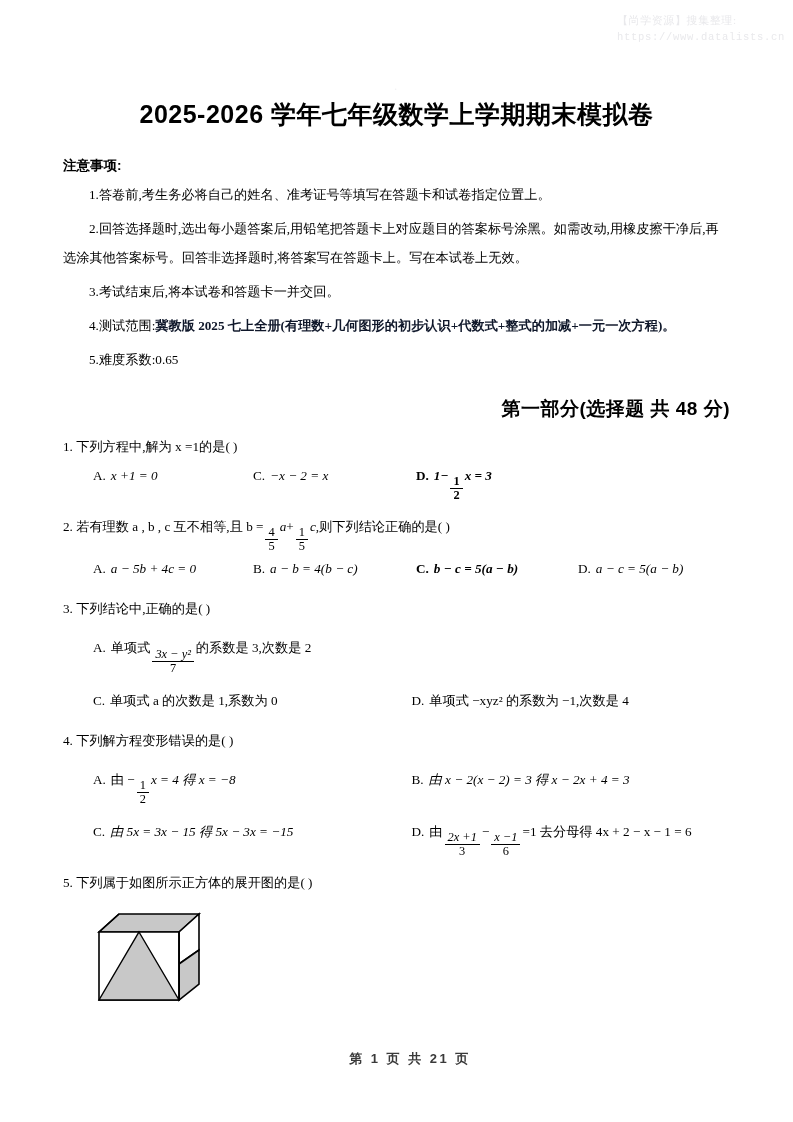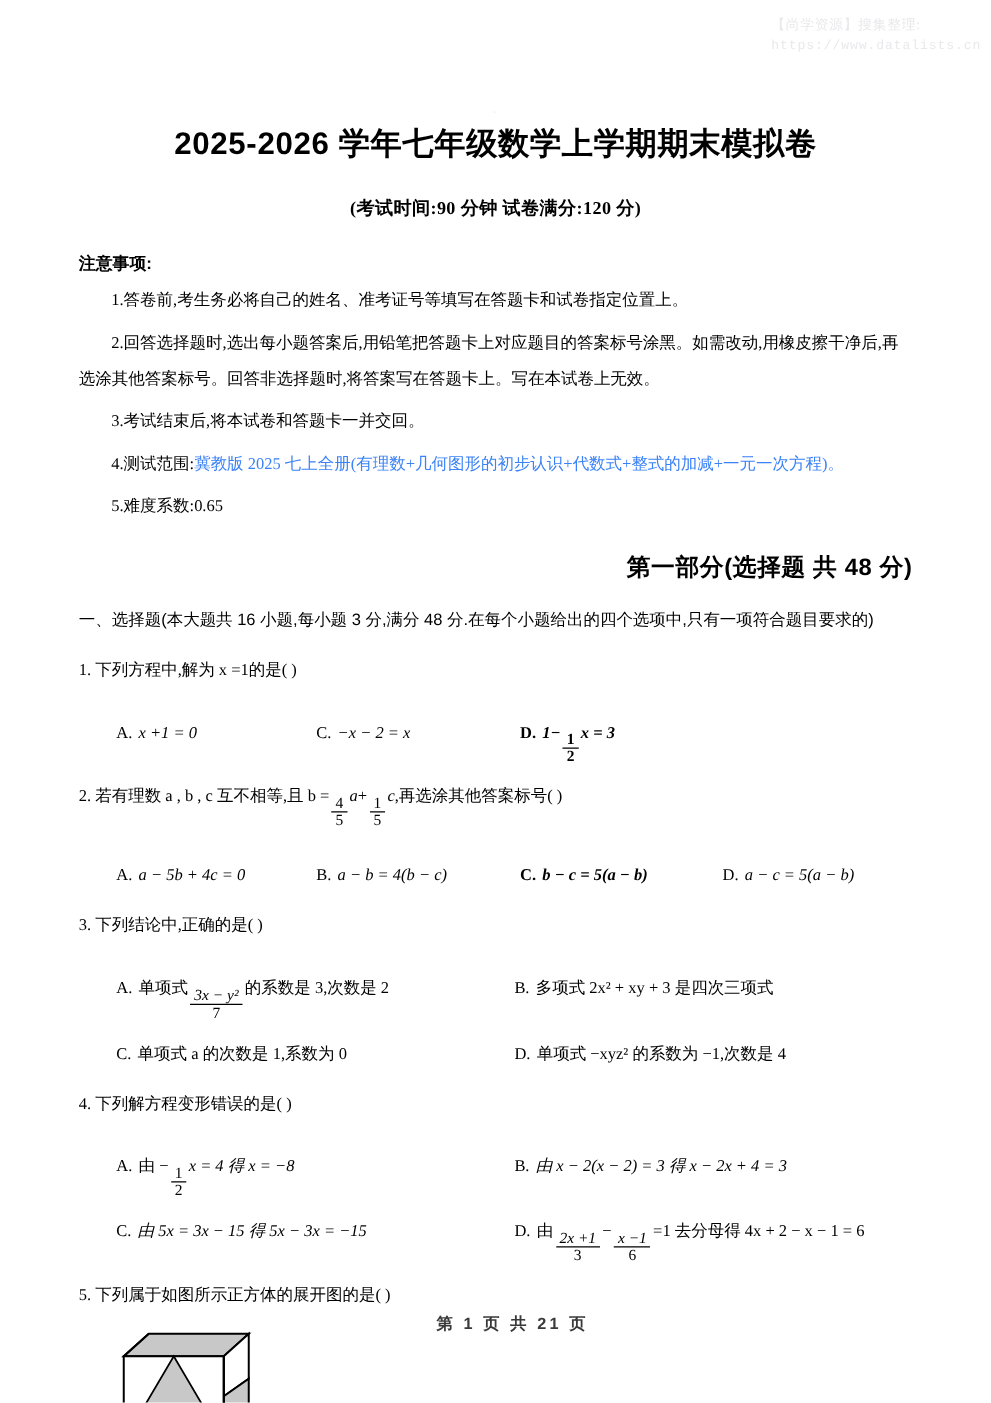--- a/index.html
+++ b/index.html
@@ -53,41 +53,41 @@
     margin-top:26px;
   }
   .notice-list{margin:0;padding:0;list-style:none;}
   .notice-list li{
     font-size:13.2px;
     line-height:29px;
     text-indent:26px;
     margin-top:5px;
   }
   .notice-list li .cont{text-indent:0;}
-  .red{color:#3b82f6;font-weight:normal;margin-top:36px;}
+  .red{color:#0f172a;font-weight:bold;margin-top:36px;}
 
   h2.part{
     font-family:"Liberation Sans","DejaVu Sans",sans-serif;
     font-weight:bold;
     font-size:19px;
     text-align:right;
     margin:22px 0 0 0;
     letter-spacing:.5px;
   }
   .section-lead{
     font-size:13.2px;
     line-height:30px;
     margin-top:14px;
     font-family:"Liberation Sans","DejaVu Sans",sans-serif;
   }
 
   
   .q{margin-top:12px;}
   .q-stem{font-size:13.2px;line-height:26px;}
-  .opts{display:flex;margin-top:22px;padding-left:30px;font-size:13.2px;}
+  .opts{display:flex;margin-top:1px;padding-left:30px;font-size:13.2px;}
   .opts.cols4 > .opt{flex:0 0 auto;}
   .opts.cols4 > .opt:nth-child(1){width:160px;}
   .opts.cols4 > .opt:nth-child(2){width:163px;}
   .opts.cols4 > .opt:nth-child(3){width:162px;font-weight:bold;}
   .opts.grid2{display:block;padding-left:30px;}
   .opts.grid2 .row{display:flex;margin-top:11px;}
   .opts.grid2 .row .opt{width:330px;}
   .opt{line-height:30px;white-space:nowrap;}
   .lbl{margin-right:5px;}
 
@@ -126,33 +126,31 @@
 
   <div class="watermark">
     <div>【尚学资源】搜集整理:</div>
     <div class="wm-url">https://www.datalists.cn</div>
   </div>
   <div class="topdot">.</div>
 
   <div class="content">
 
     <h1 class="title">2025-2026 学年七年级数学上学期期末模拟卷</h1>
-    <div class="subtitle">(考试时间:90 分钟    试卷满分:120 分)</div>
 
     <div class="notice-head">注意事项:</div>
     <ul class="notice-list">
       <li>1.答卷前,考生务必将自己的姓名、准考证号等填写在答题卡和试卷指定位置上。</li>
       <li>2.回答选择题时,选出每小题答案后,用铅笔把答题卡上对应题目的答案标号涂黑。如需改动,用橡皮擦干净后,再选涂其他答案标号。回答非选择题时,将答案写在答题卡上。写在本试卷上无效。</li>
       <li>3.考试结束后,将本试卷和答题卡一并交回。</li>
       <li><span class="cont">4.测试范围:</span><span class="red">冀教版 2025 七上全册(有理数+几何图形的初步认识+代数式+整式的加减+一元一次方程)</span><span class="red">。</span></li>
       <li>5.难度系数:0.65</li>
     </ul>
 
     <h2 class="part">第一部分(选择题 共 48 分)</h2>
-    <div class="section-lead">一、选择题(本大题共 16 小题,每小题 3 分,满分 48 分.在每个小题给出的四个选项中,只有一项符合题目要求的)</div>
 
     <div class="q">
       <div class="q-stem">
         <span>1.</span>
         <span>下列方程中,解为 x =1的是(  )</span>
       </div>
       <div class="opts cols4">
         <div class="opt">
           <span class="lbl">A.</span><span class="mi">x +1 = 0</span>
         </div>
@@ -170,21 +168,21 @@
 
     <div class="q">
       <div class="q-stem">
         <span>2.</span>
         <span>若有理数 a , b , c 互不相等,且 b =</span><span class="frac">
             <span class="num">4</span>
             <span class="den">5</span>
           </span><span class="mi">a</span><span>+</span><span class="frac">
             <span class="num">1</span>
             <span class="den">5</span>
-          </span><span class="mi">c</span><span>,再选涂其他答案标号(  )</span>
+          </span><span class="mi">c</span><span>,则下列结论正确的是(  )</span>
       </div>
       <div class="opts cols4">
         <div class="opt">
           <span class="lbl">A.</span><span class="mi">a − 5b + 4c = 0</span>
         </div>
         <div class="opt">
           <span class="lbl">B.</span><span class="mi">a − b = 4(b − c)</span>
         </div>
         <div class="opt">
           <span class="lbl">C.</span><span class="mi">b − c = 5(a − b)</span>
@@ -200,23 +198,20 @@
         <span>3.</span>
         <span>下列结论中,正确的是(  )</span>
       </div>
       <div class="opts grid2">
         <div class="row">
           <div class="opt">
             <span class="lbl">A.</span><span>单项式</span><span class="frac">
                 <span class="num mi">3x − y²</span>
                 <span class="den">7</span>
               </span><span>的系数是 3,次数是 2</span>
-          </div>
-          <div class="opt">
-            <span class="lbl">B.</span><span>多项式 2x² + xy + 3 是四次三项式</span>
           </div>
         </div>
         <div class="row">
           <div class="opt">
             <span class="lbl">C.</span><span>单项式 a 的次数是 1,系数为 0</span>
           </div>
           <div class="opt">
             <span class="lbl">D.</span><span>单项式 −xyz² 的系数为 −1,次数是 4</span>
           </div>
         </div>

